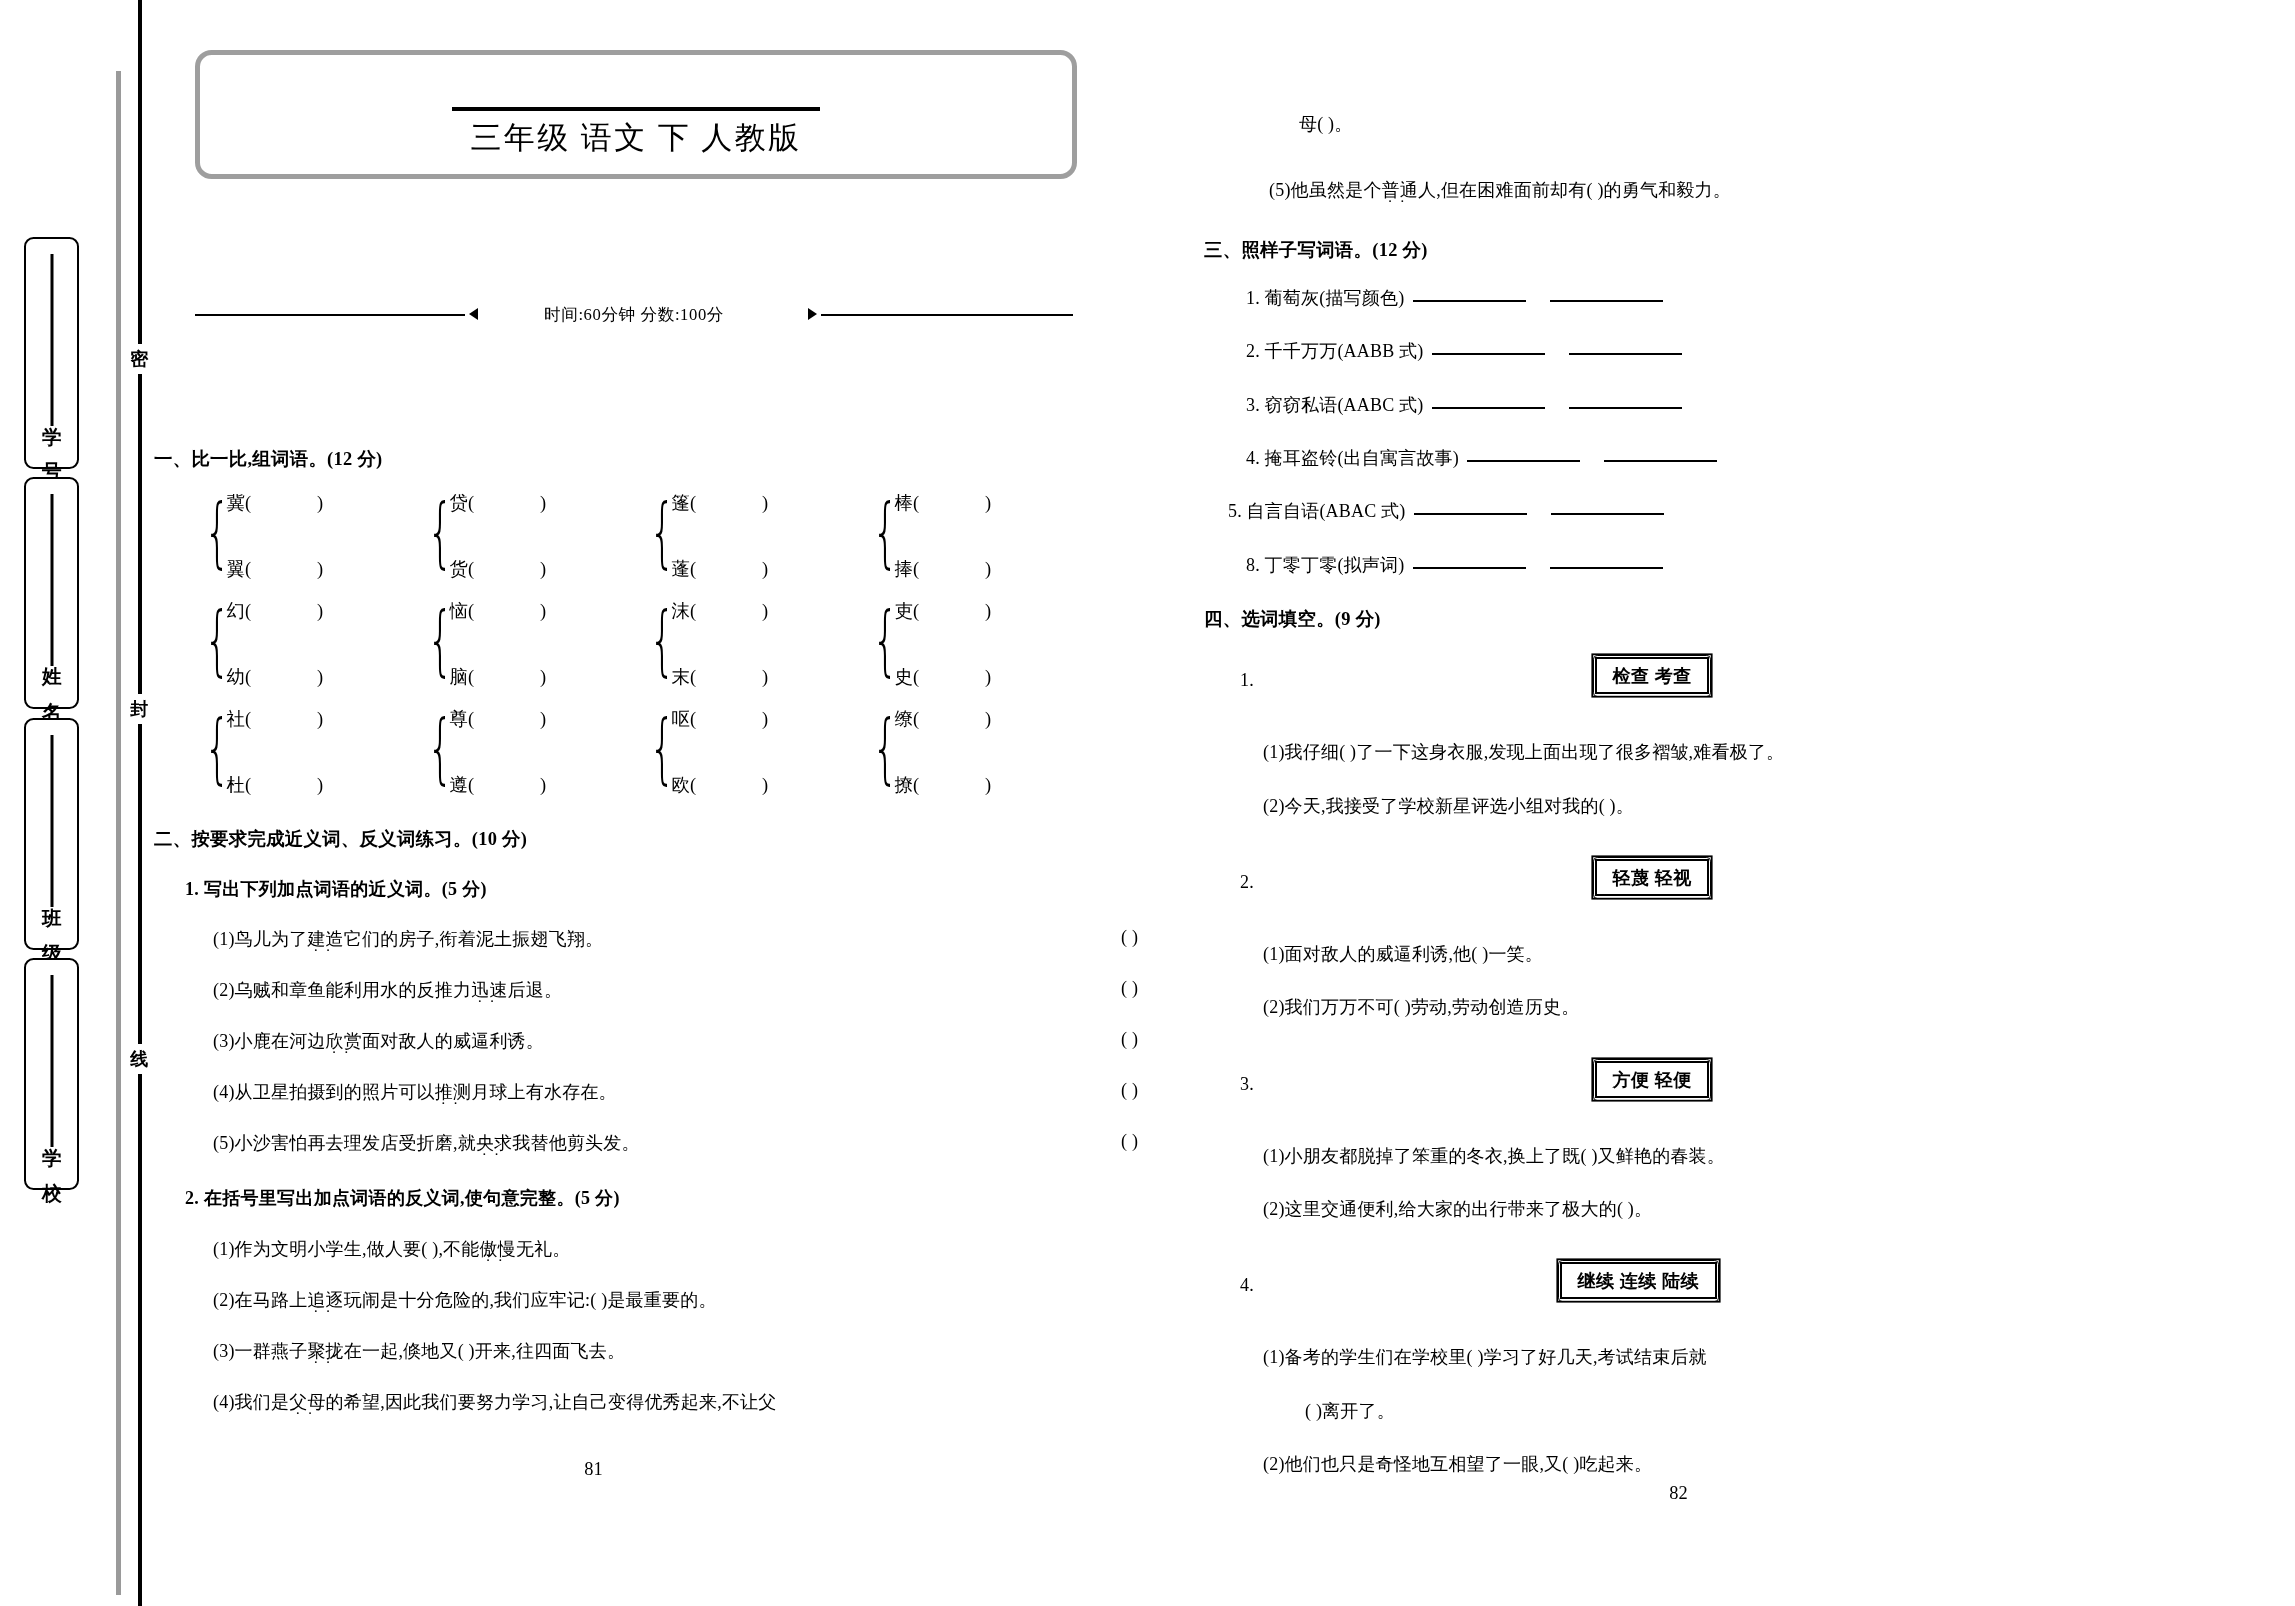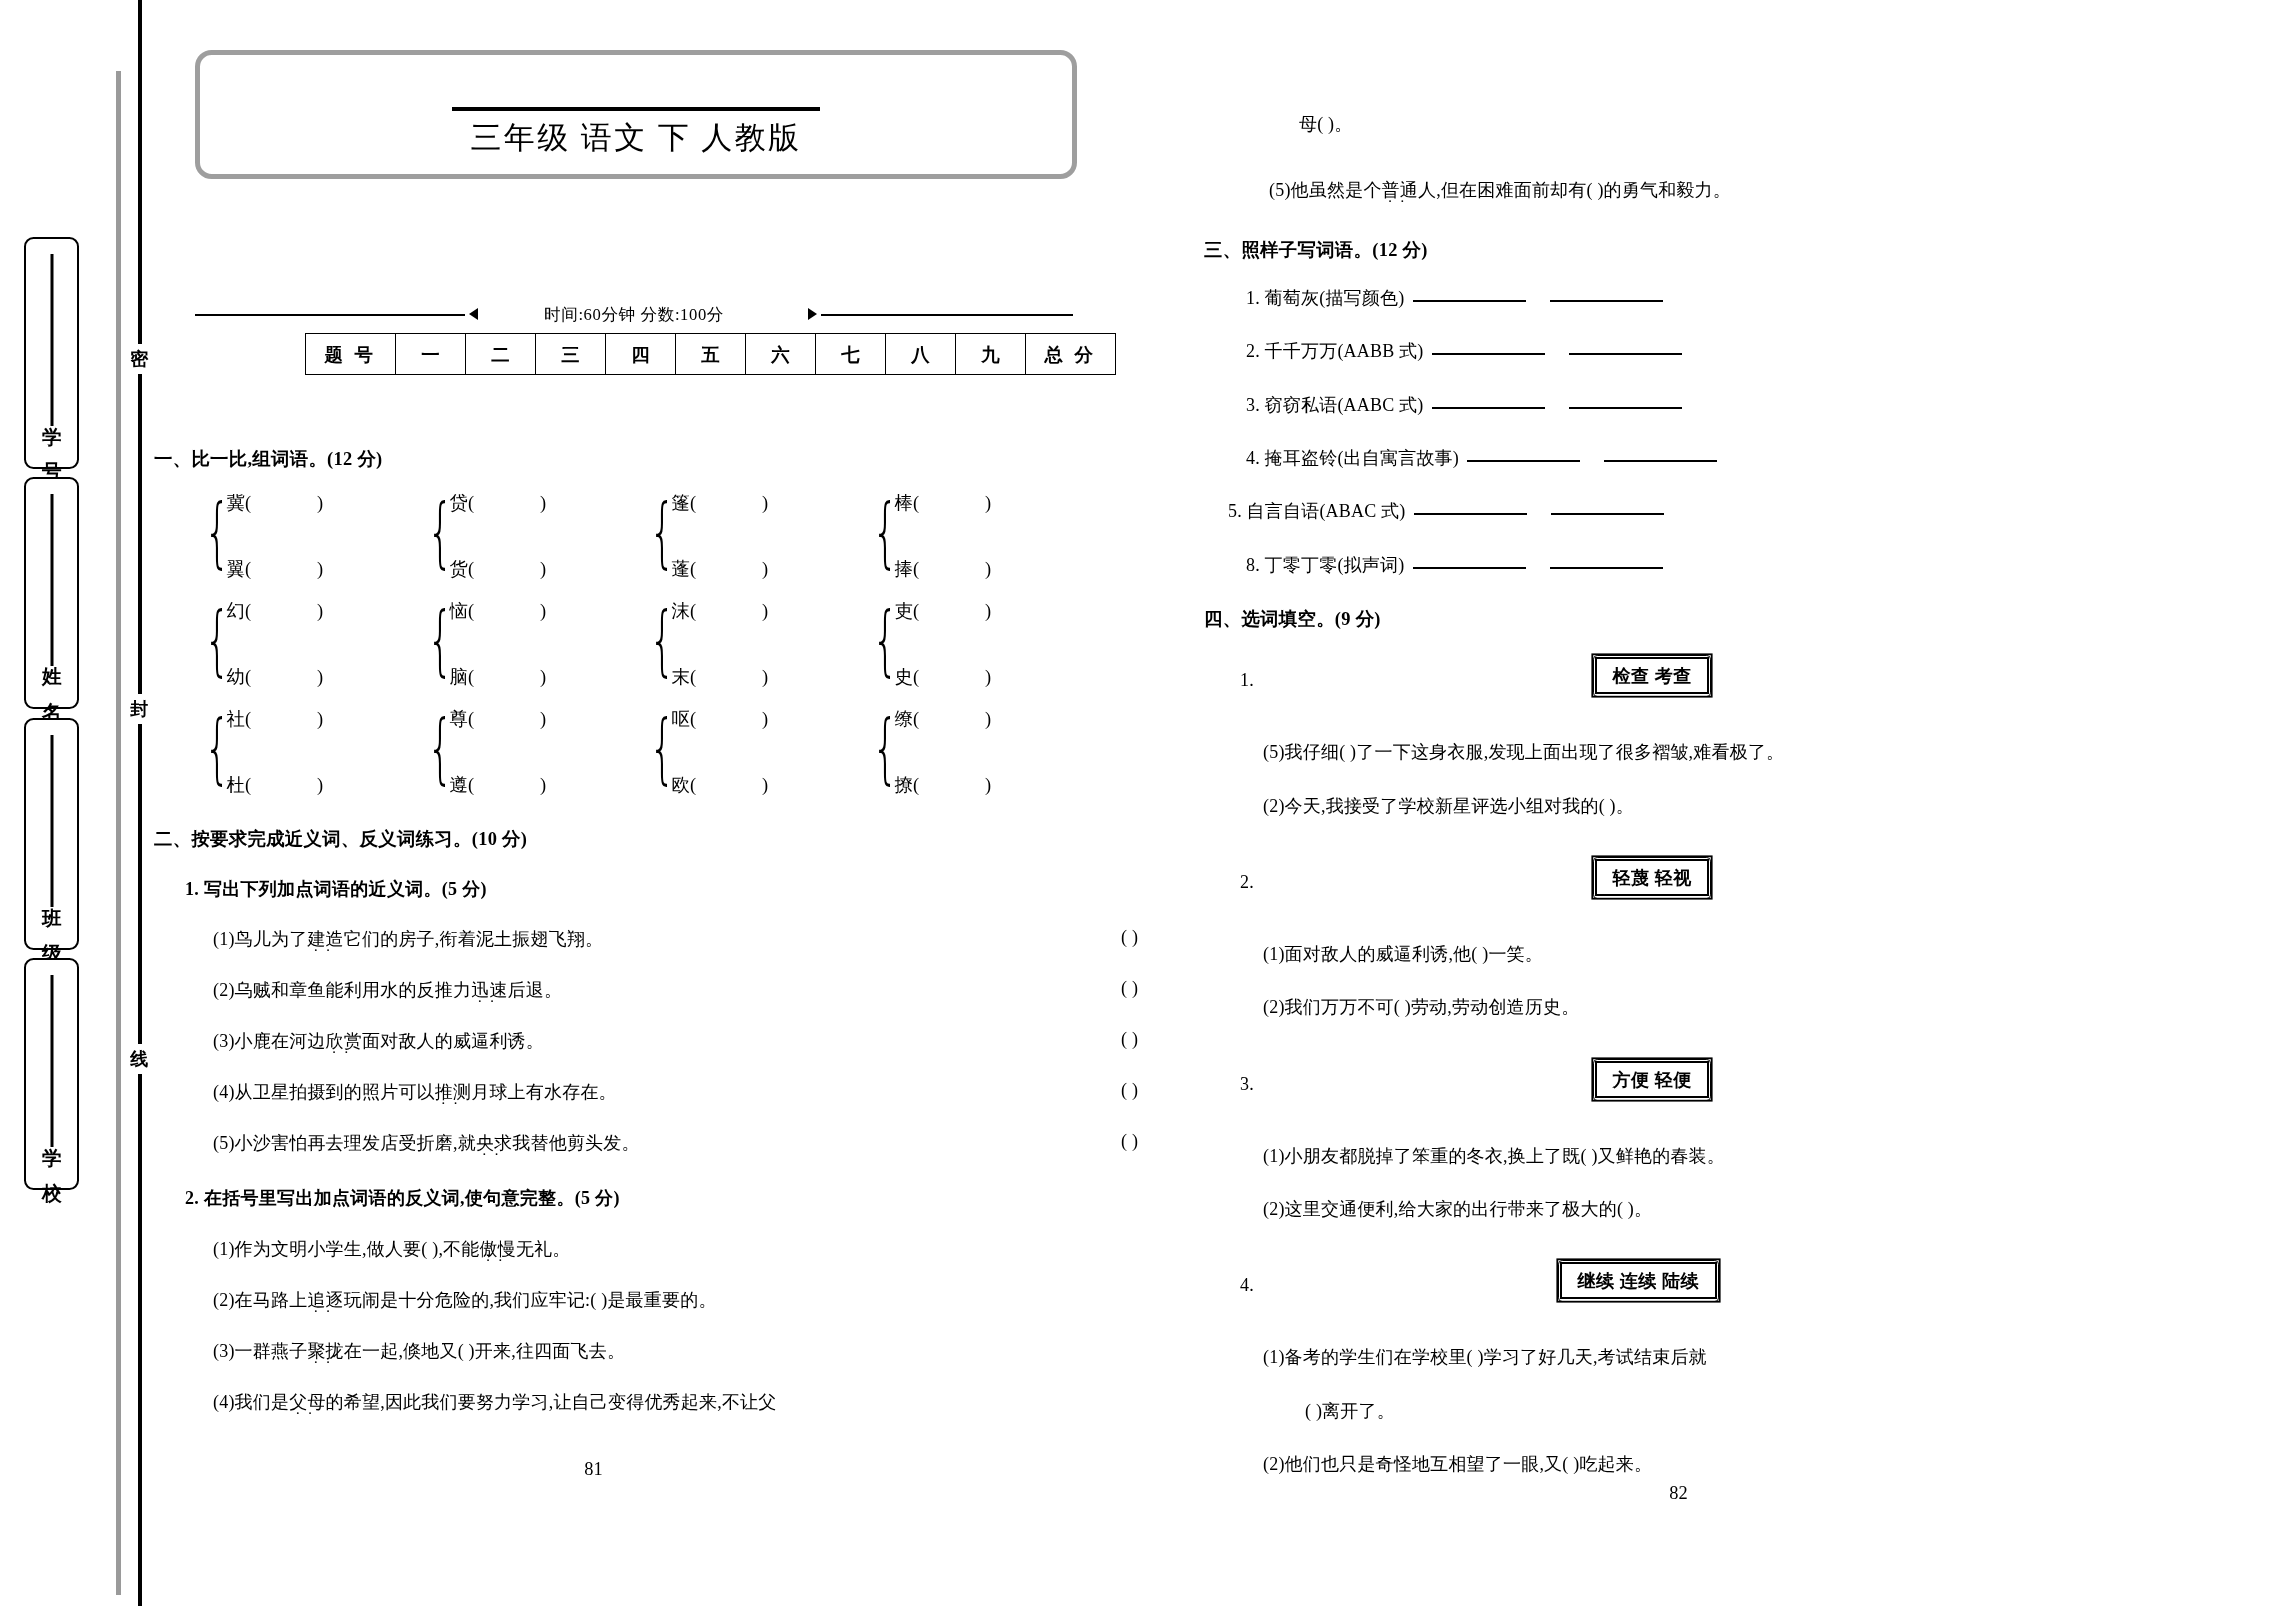--- a/index.html
+++ b/index.html
@@ -129,33 +129,20 @@
     <div class="meta-row">
       <div class="meta-rule l"></div>
       <div class="meta-rule r"></div>
       <div class="tri l"></div>
       <div class="tri r"></div>
       <div class="meta-text">时间:60分钟   分数:100分</div>
     </div>
 
     <table class="score">
       <tbody>
-          <tr>
-        <td class="hdr">题 号</td>
-        <td class="num">一</td>
-        <td class="num">二</td>
-        <td class="num">三</td>
-        <td class="num">四</td>
-        <td class="num">五</td>
-        <td class="num">六</td>
-        <td class="num">七</td>
-        <td class="num">八</td>
-        <td class="num">九</td>
-        <td class="tot">总 分</td>
-      </tr>
     </tbody>
       </table>
 
     <div class="sec-h" style="position:absolute;left:6px;top:446px">一、比一比,组词语。(12 分)</div>
 
     <div class="cmp-row" style="left:6px;top:490px">
       <div class="cmp-grp" style="left:50px">
         <div class="brace">{</div>
         <div class="cmp-a"><span>冀(</span><span class="paren-gap"></span><span>)</span></div>
         <div class="cmp-b"><span>翼(</span><span class="paren-gap"></span><span>)</span></div>
@@ -293,21 +280,21 @@
       <span>5. 自言自语(ABAC 式)</span><span class="wline" style="width:113px;margin-left:8.3px"></span><span class="wline" style="width:113px;margin-left:24px"></span>
     </div>
     <div class="qline" style="position:absolute;left:42px;top:553px">
       <span>8. 丁零丁零(拟声词)</span><span class="wline" style="width:113px;margin-left:8.3px"></span><span class="wline" style="width:113px;margin-left:24px"></span>
     </div>
 
     <div class="sec-h" style="position:absolute;left:0px;top:606px">四、选词填空。(9 分)</div>
 
     <div class="qline" style="position:absolute;left:36px;top:670px">1.</div>
     <div class="bank" style="left:391px;top:657px">检查    考查</div>
-    <div class="qline" style="position:absolute;left:59px;top:740px">(5)我仔细(            )了一下这身衣服,发现上面出现了很多褶皱,难看极了。</div>
+    <div class="qline" style="position:absolute;left:59px;top:740px">(1)我仔细(            )了一下这身衣服,发现上面出现了很多褶皱,难看极了。</div>
     <div class="qline" style="position:absolute;left:59px;top:794px">(2)今天,我接受了学校新星评选小组对我的(            )。</div>
 
     <div class="qline" style="position:absolute;left:36px;top:872px">2.</div>
     <div class="bank" style="left:391px;top:859px">轻蔑    轻视</div>
     <div class="qline" style="position:absolute;left:59px;top:942px">(1)面对敌人的威逼利诱,他(            )一笑。</div>
     <div class="qline" style="position:absolute;left:59px;top:995px">(2)我们万万不可(            )劳动,劳动创造历史。</div>
 
     <div class="qline" style="position:absolute;left:36px;top:1074px">3.</div>
     <div class="bank" style="left:391px;top:1061px">方便    轻便</div>
     <div class="qline" style="position:absolute;left:59px;top:1144px">(1)小朋友都脱掉了笨重的冬衣,换上了既(            )又鲜艳的春装。</div>

